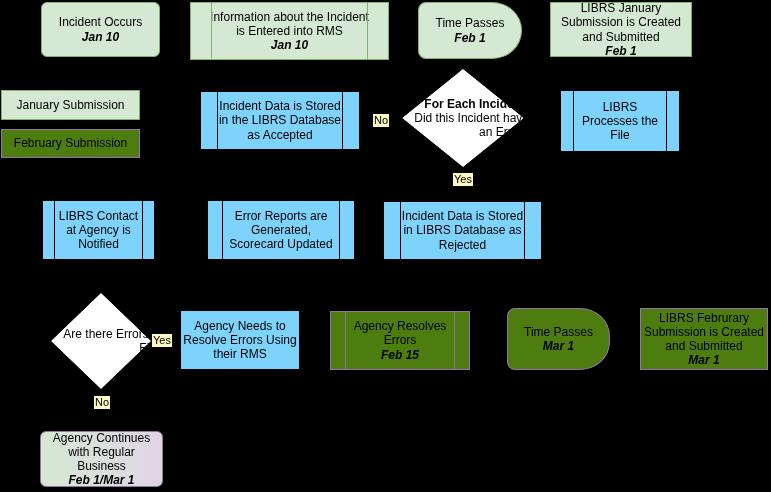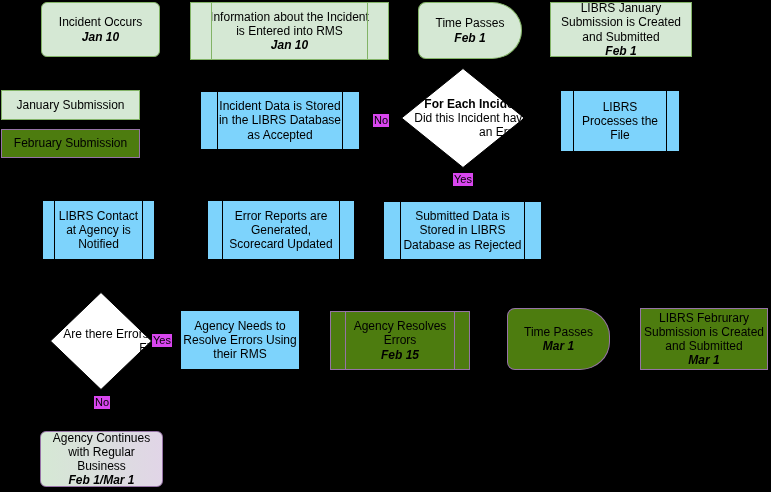--- a/index.html
+++ b/index.html
@@ -28,21 +28,21 @@
   .b{font-weight:bold;}
   .diamond{position:absolute;}
   .diamond svg{position:absolute;left:0;top:0;width:100%;height:100%;display:block;}
   .diamond polygon{fill:#ffffff;stroke:#000000;stroke-width:1;vector-effect:non-scaling-stroke;}
   .diamond .txt{
     position:absolute;left:0;top:0;right:0;bottom:0;
     display:flex;align-items:center;justify-content:center;text-align:center;line-height:1.18;
   }
   .diamond .inner{width:100%;text-align:right;}
   .chip{
-    position:absolute;background:#d946ef;color:#000000;
+    position:absolute;background:#fef9c3;color:#000000;
     font-size:11px;line-height:13px;padding:0 1px;white-space:nowrap;
   }
 </style>
 </head>
 <body>
 
 <div class="canvas">
 
   <div class="node green rounded" style="left:41px;top:2px;width:119px;height:55px">
     <div class="txt">
@@ -102,21 +102,21 @@
 
   <div class="node whitebox process" style="left:42px;top:200px;width:113px;height:60px;--bar:11px;padding:0 12px">
     <div class="txt">LIBRS Contact at Agency is Notified</div>
   </div>
 
   <div class="node whitebox process" style="left:207px;top:200px;width:148px;height:60px;--bar:14px;padding:0 18px">
     <div class="txt">Error Reports are Generated, Scorecard Updated</div>
   </div>
 
   <div class="node whitebox process" style="left:383px;top:201px;width:159px;height:59px;--bar:16px;padding:0 16px">
-    <div class="txt">Submitted Data is Stored in LIBRS Database as Rejected</div>
+    <div class="txt">Incident Data is Stored in LIBRS Database as Rejected</div>
   </div>
 
   <div class="diamond" style="left:50px;top:292px;width:102px;height:98px">
     <svg viewBox="0 0 100 100" preserveAspectRatio="none">
       <polygon points="50,0.5 99.5,50 50,99.5 0.5,50"></polygon>
     </svg>
     <div class="txt" style="padding:0 10px">
       <div class="inner">Are there Errors to Fix?</div>
     </div>
   </div>

